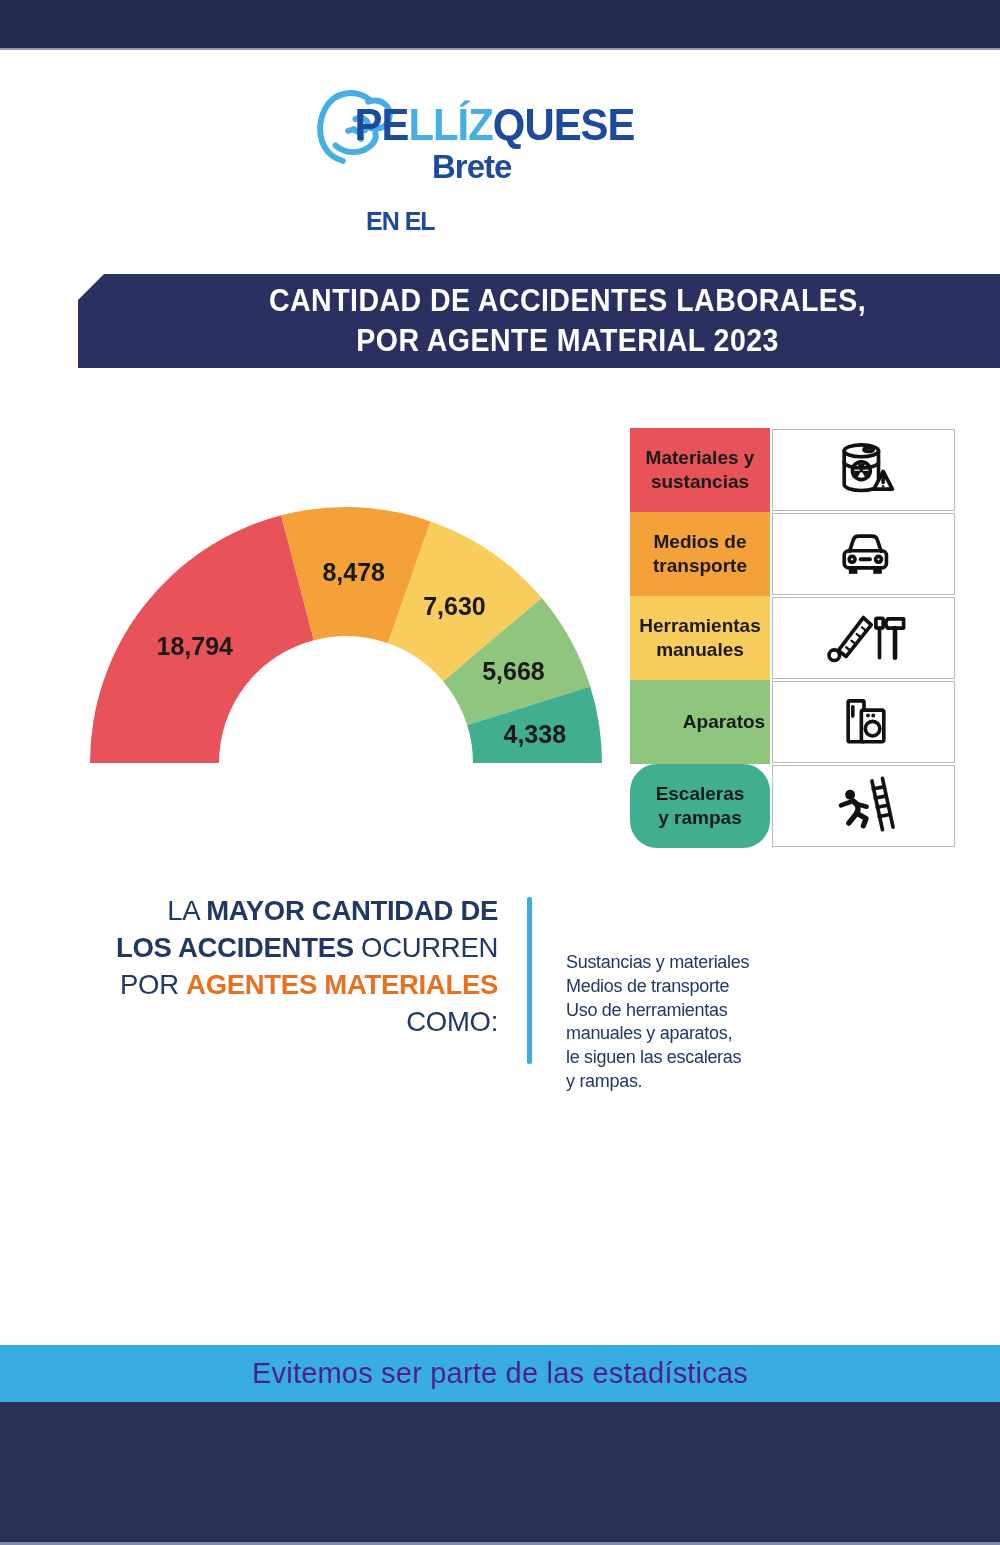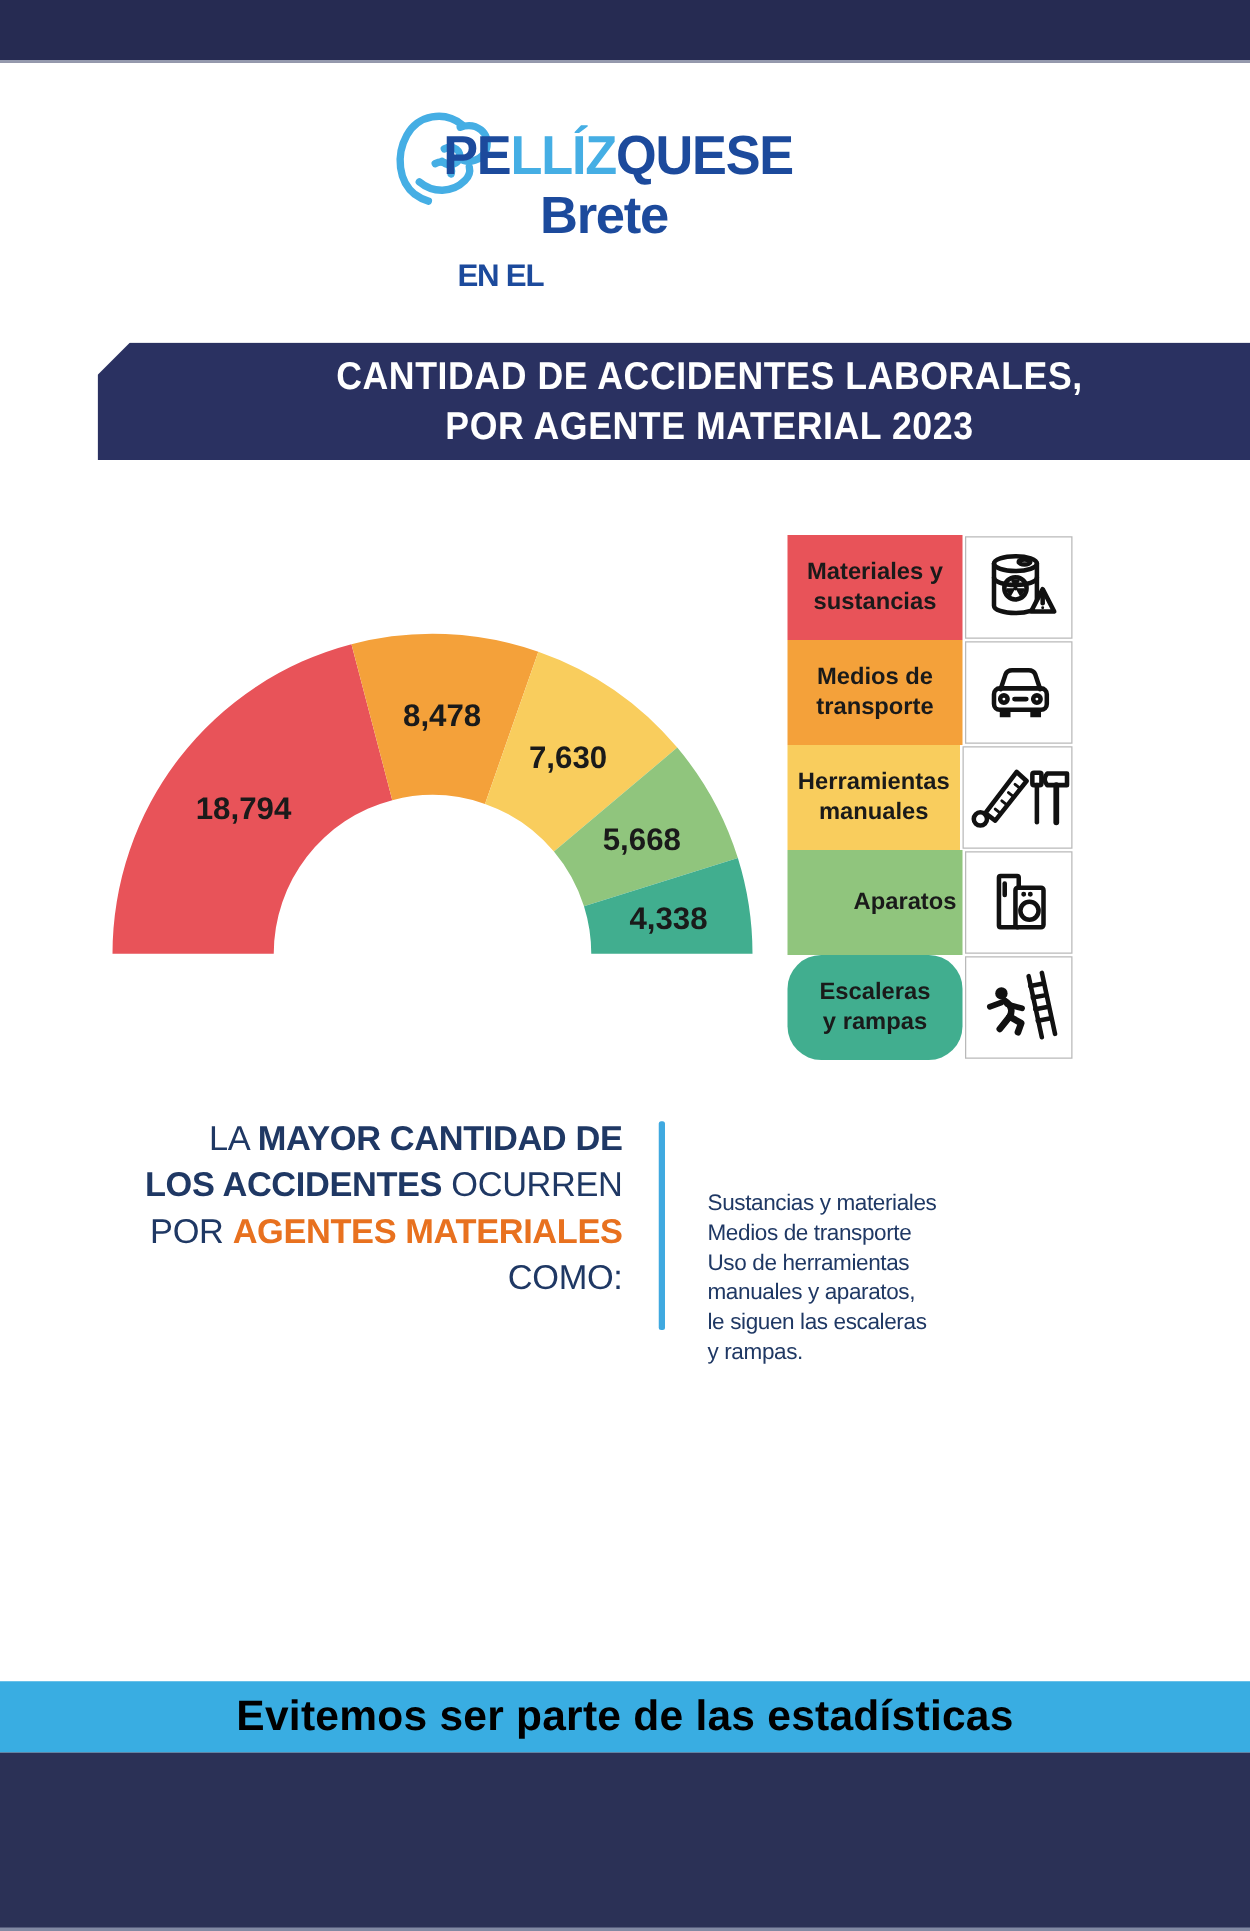--- a/index.html
+++ b/index.html
@@ -21,39 +21,39 @@
     transform:scaleX(0.95); transform-origin:left center; white-space:nowrap;
   }
   .brand-dark { color:var(--logo-dark-blue,#1C4A9C); }
   .brand-light { color:var(--logo-light-blue,#45AEE4); }
   .brand-enel {
     position:absolute; left:366px; top:163px;
     font-size:25px; font-weight:bold; letter-spacing:-1px; color:var(--logo-dark-blue,#1C4A9C);margin-top:44px;
   }
   .brand-brete {
     position:absolute; left:432px; top:148px;
-    font-size:42px; font-weight:bold; letter-spacing:-1px; color:var(--logo-dark-blue,#1C4A9C);
+    font-size:33px; font-weight:bold; letter-spacing:-1px; color:var(--logo-dark-blue,#1C4A9C);
   }
   
   .title-banner {
     position:absolute; left:78px; top:274px; width:979px; height:94px;
     background:var(--navy-banner,#2A3161);
     clip-path:polygon(26px 0, calc(100% - 26px) 0, 100% 26px, 100% 100%, 0 100%, 0 26px);
     display:flex; align-items:center; justify-content:center;
   }
   .title-banner .title-text {
     color:#fff; font-weight:bold; font-size:31px; line-height:1.28;
     text-align:center; white-space:pre-line; letter-spacing:0.5px;
     transform:scaleX(0.92);
   }
   
   .gauge-svg { position:absolute; left:88px; top:505px; width:516px; height:262px; }
   .gauge-label { font-family:"Liberation Sans",sans-serif; font-size:25px; font-weight:bold; fill:#1a1a1a; }
   
-  .legend { position:absolute; left:630px; top:428px; width:228px; }
+  .legend { position:absolute; left:630px; top:428px; width:325px; }
   .legend-row { display:flex; height:84px; }
   .legend-label {
     width:140px; display:flex; align-items:center; justify-content:center;
     text-align:center; font-weight:bold; font-size:19px; color:#1a1a1a;
     line-height:1.25; white-space:pre-line;
   }
   .legend-icon-cell {
     flex:1; margin:1px 0 1px 2px; border:1px solid #b9b9b9; background:#fff;
     display:flex; align-items:center; justify-content:center;
   }
@@ -73,21 +73,21 @@
     position:absolute; left:566px; top:951px; width:345px;
     font-size:18px; line-height:1.32; color:var(--navy-text,#1F3864);
     white-space:pre-line; letter-spacing:-0.3px;
   }
   
   .cta-banner {
     position:absolute; left:0; top:1345px; width:1000px; height:57px;
     background:var(--blue-banner,#39ADE2);
     display:flex; align-items:center; justify-content:center;
   }
-  .cta-banner .cta-text { color:#000000; font-weight:bold; font-size:34px; letter-spacing:0.2px; }
+  .cta-banner .cta-text { color:#4c1d95; font-weight:normal; font-size:29px; letter-spacing:0.2px; }
   
   .footer { position:absolute; left:0; top:1402px; width:1000px; height:143px; background:var(--navy-footer,#2B3156); }
   .footer::after { content:''; position:absolute; left:0; bottom:0; width:100%; height:3px; background:#8189A3; }
 </style>
 </head>
 <body>
 
 <div class="page">
 
   <div class="top-bar"></div>

